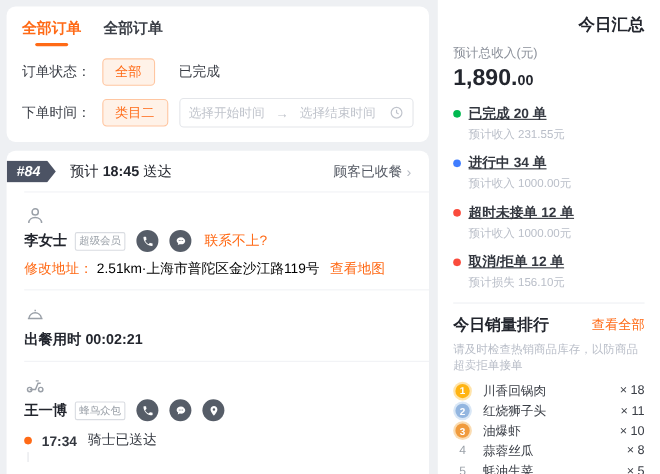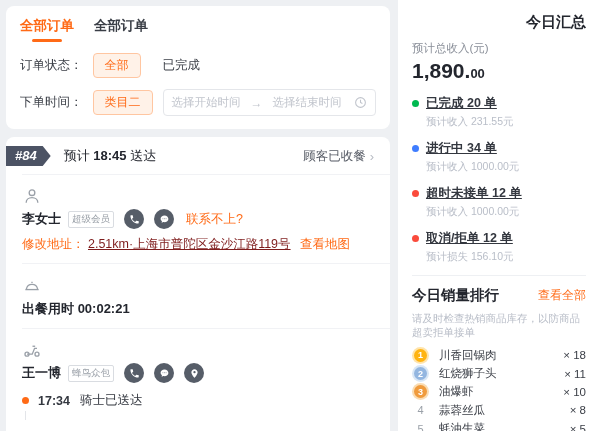--- a/index.html
+++ b/index.html
@@ -45,21 +45,21 @@
   .sec-content { flex:1; min-width:0; }
   .name-row { display:flex; align-items:center; }
   .person-name { font-size:13px; font-weight:bold; color:#23262e; }
   .member-badge { font-size:9.5px; color:#9aa0a8; border:1px solid #d9dce1; border-radius:2px;
     padding:1px 3px; margin-left:7px; }
   .ico-btn { width:20px; height:20px; border-radius:50%; background:#565d68; display:flex;
     align-items:center; justify-content:center; margin-left:10px; cursor:pointer; }
   .contact-link { color:#ff6a16; font-size:12.5px; margin-left:12px; cursor:pointer; }
   .addr-row { margin-top:7px; font-size:12.5px; }
   .orange-label { color:#ff6a16; }
-  .addr-text { color:#7f1d1d;text-decoration:underline; }
+  .addr-text { color:#000000; }
   .map-link { color:#ff6a16; margin-left:6px; cursor:pointer; }
   .prep-row { font-size:13px; font-weight:bold; color:#23262e; padding-top:2px; }
   .timeline { margin-top:9px; }
   .tl-row { display:flex; align-items:center; font-size:12.5px; color:#33373f; }
   .tl-dot { width:7px; height:7px; border-radius:50%; background:#ff6a16; margin-right:9px; flex:0 0 7px; }
   .tl-time { font-weight:600; margin-right:10px; }
   .tl-line { width:1px; height:9px; background:#e3e5e9; margin:2px 0 2px 3px; }
   .expand-row { display:flex; align-items:center; font-size:12px; color:#80858e; cursor:pointer; }
   .mini-dot { width:5px; height:5px; border-radius:50%; background:#d3d6db; margin:0 10px 0 1px; flex:0 0 5px; }
   .chev-down { font-size:9px; color:#b3b8c0; margin-left:5px; }

